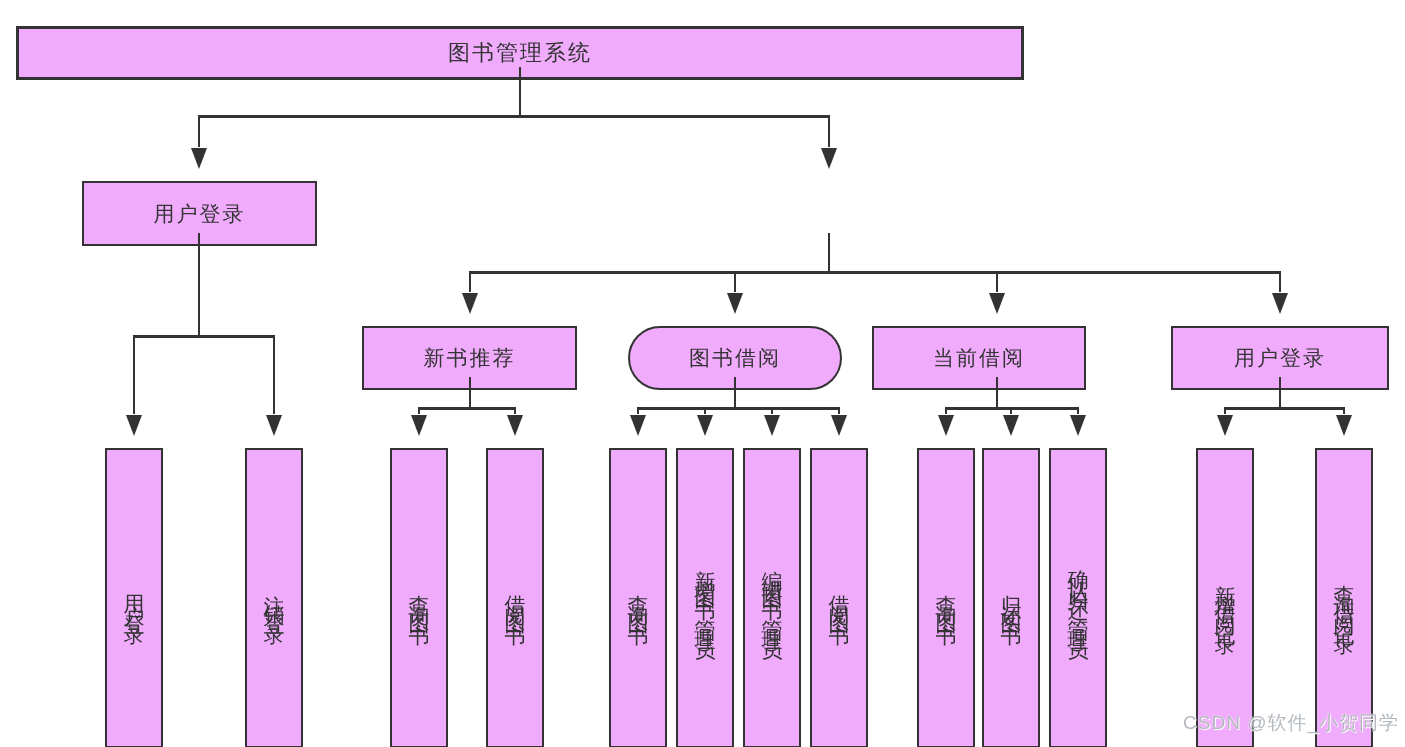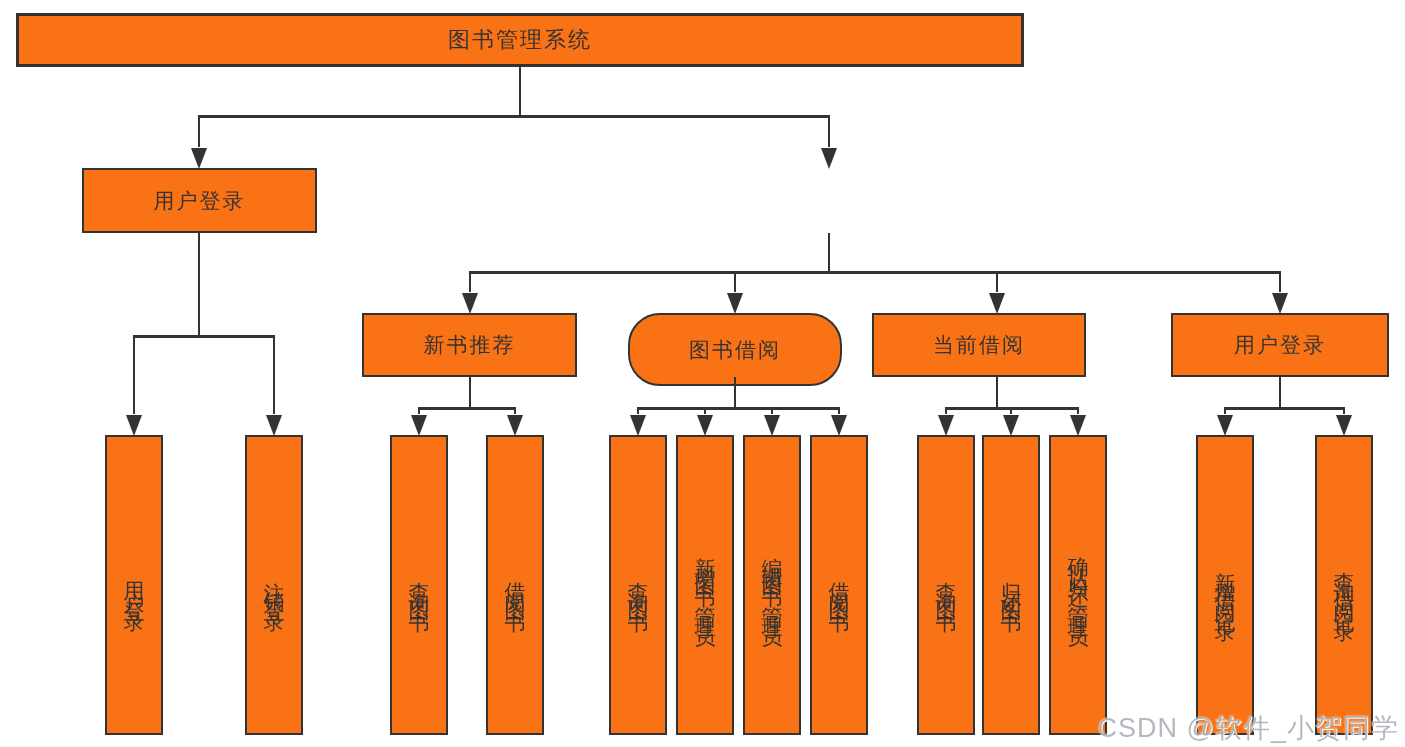--- a/index.html
+++ b/index.html
@@ -1,52 +1,52 @@
 <!DOCTYPE html>
 <html style="--line: #333333; --text: #333333; --bg: #ffffff; --wm: #b0b6bc;"><head>
 <meta charset="utf-8">
 <style>
   html,body { margin:0; padding:0; background:#ffffff; }
   #canvas {
     position:relative; width:1405px; height:747px; background:var(--bg,#fff);
     font-family:"Liberation Sans","DejaVu Sans",sans-serif; overflow:hidden;
   }
   .box {
-    position:absolute; background:#f97316; border:2.5px solid var(--line,#333);
+    position:absolute; background:#f0abfc; border:2.5px solid var(--line,#333);
     color:var(--text,#333); box-sizing:border-box;
-    display:flex; align-items:center; justify-content:center;
+    display:flex; align-items:center; justify-content:center;margin-top:13px;
   }
   .box.h { font-size:21px; letter-spacing:2px; }
   .box.v { writing-mode:vertical-rl; font-size:21px; letter-spacing:10px; white-space:nowrap; }
   
   #b-root        { left:16px;  top:13px;  width:1008px; height:54px; border-width:3px; font-size:22px; }
   #b-user-login  { left:82px;  top:168px; width:235px;  height:65px; }
   #b-book-mgmt   { left:712px; top:168px; width:235px;  height:65px; }
   #b-new-rec     { left:362px; top:313px; width:215px;  height:64px; }
-  #b-book-borrow { left:628px; top:313px; width:214px;  height:73px;border-radius:32px; }
+  #b-book-borrow { left:628px; top:313px; width:214px;  height:64px;border-radius:32px; }
   #b-cur-borrow  { left:872px; top:313px; width:214px;  height:64px; }
   #b-records     { left:1171px;top:313px; width:218px;  height:64px; }
   .leaf { top:435px; width:58px; height:300px; }
   #l-user-login { left:105px; }  #l-logout     { left:245px; }
   #l-rec-query  { left:390px; }  #l-rec-borrow { left:486px; }
   #l-bb-query   { left:609px; }  #l-bb-add     { left:676px; }
   #l-bb-edit    { left:743px; }  #l-bb-borrow  { left:810px; }
   #l-cb-query   { left:917px; }  #l-cb-return  { left:982px; }
   #l-cb-confirm { left:1049px; } #l-br-add     { left:1196px; }
   #l-br-query   { left:1315px; }
   
   .cline { position:absolute; background:var(--line,#333); }
   .arrow {
     position:absolute; width:0; height:0;
     border-left:8px solid transparent; border-right:8px solid transparent;
     border-top:21px solid var(--line,#333);
   }
   
   #watermark {
-    position:absolute; right:6px; top:710px; font-size:27px;
+    position:absolute; right:6px; top:710px; font-size:19px;
     color:var(--wm,#b0b6bc); letter-spacing:1px; opacity:0.95;
     text-shadow:0 0 2px #ffffff, 1px 1px 0 #ffffff;
   }
 </style>
 </head>
 <body>
 
 <div id="canvas">
 
   <div class="box h" id="b-root">图书管理系统</div>

